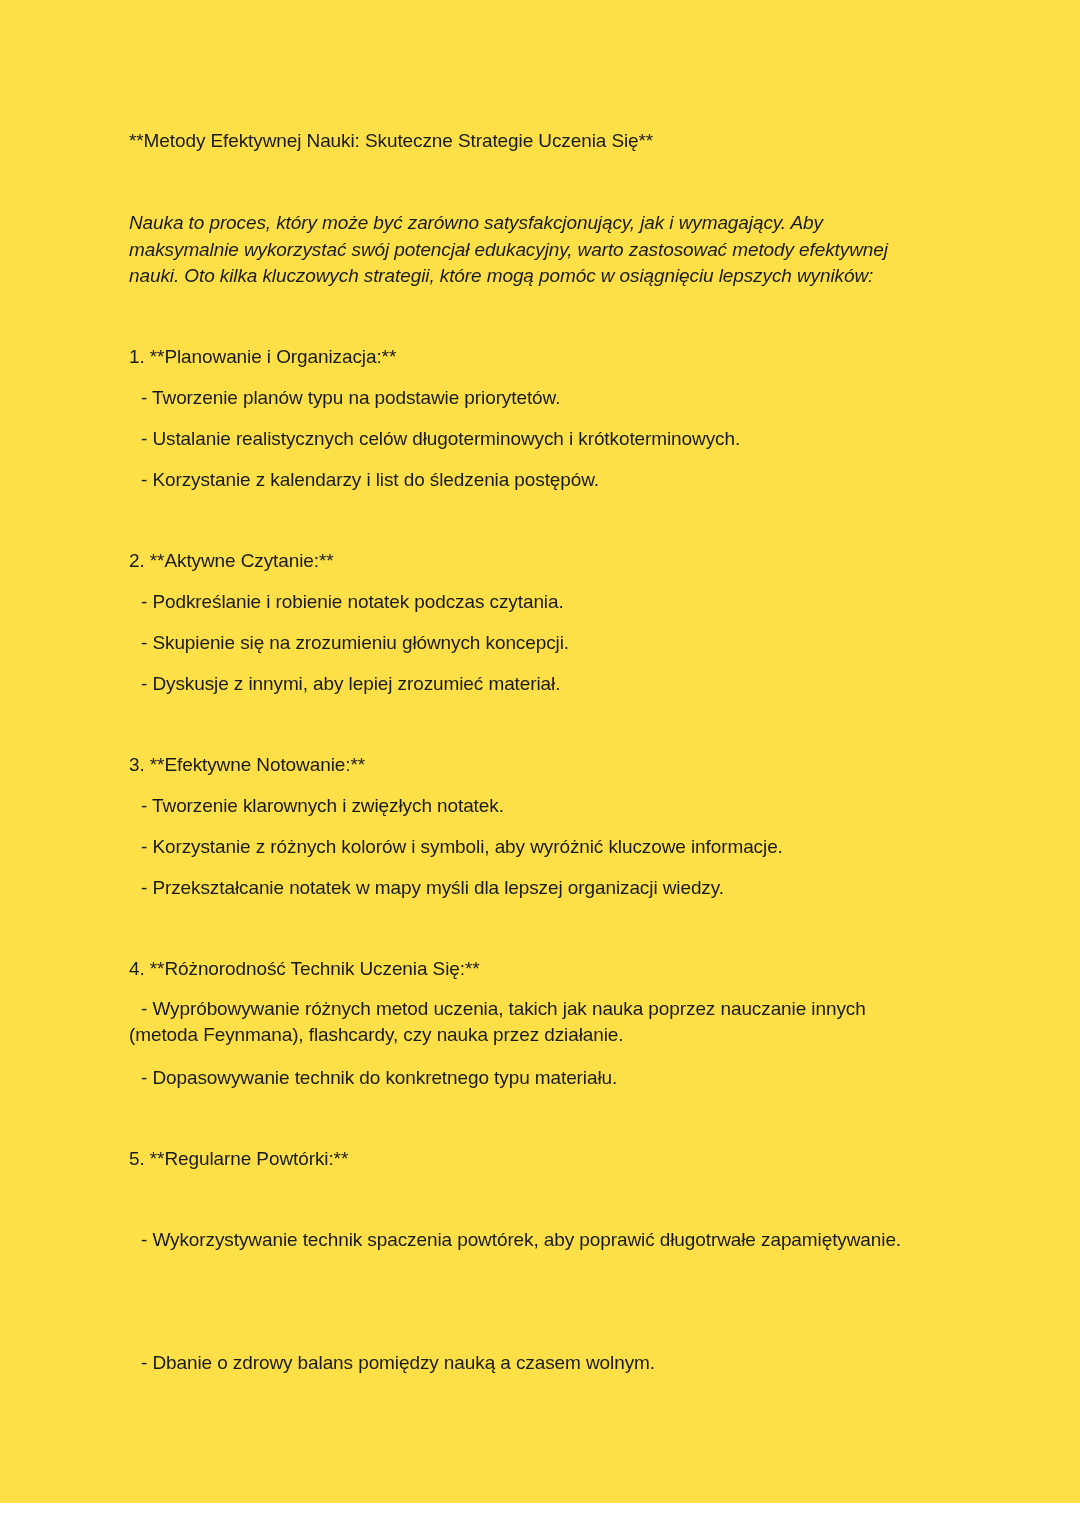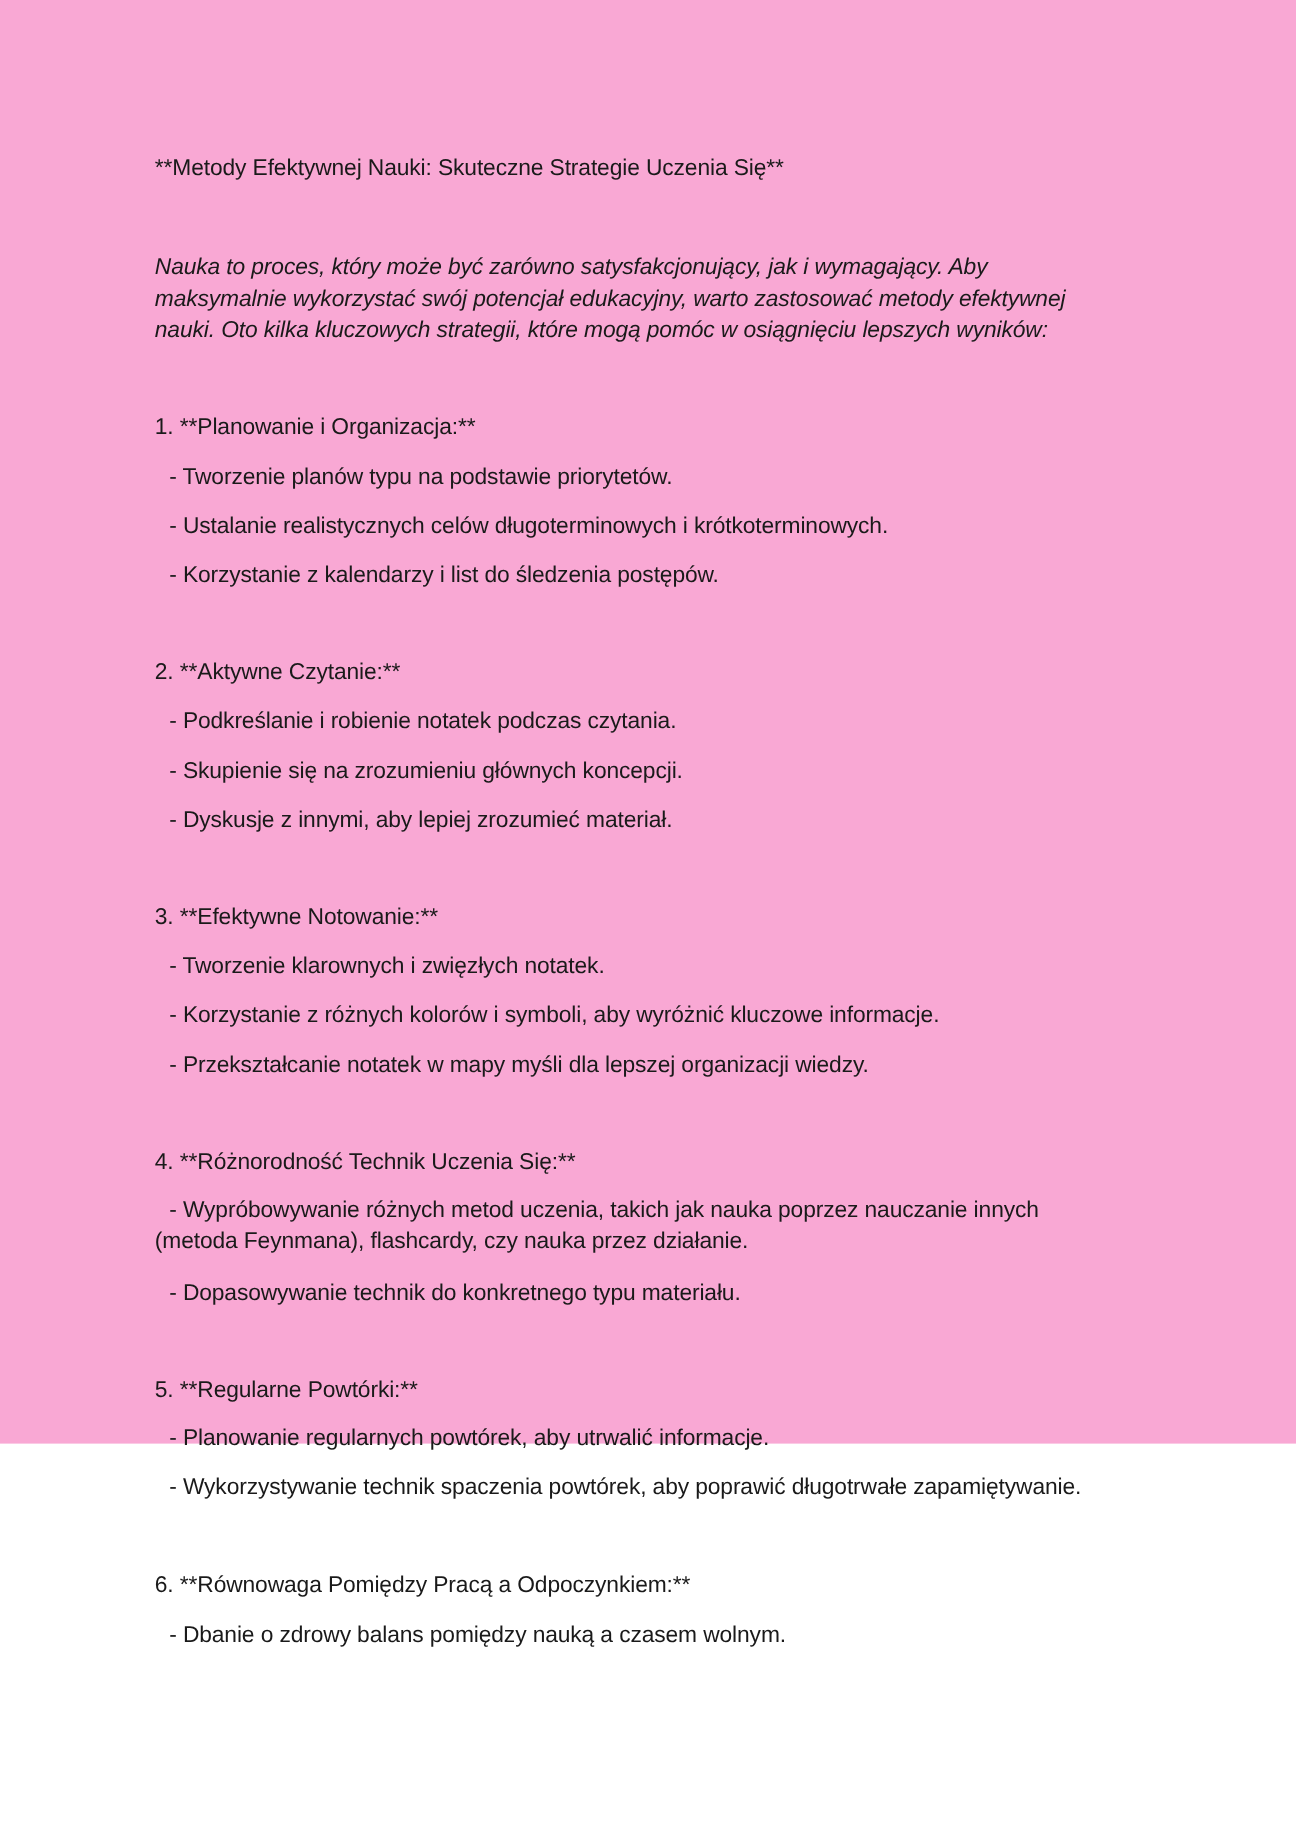--- a/index.html
+++ b/index.html
@@ -13,22 +13,22 @@
       position: relative;
       overflow: hidden;
       font-family: "Liberation Sans", "DejaVu Sans", sans-serif;
       color: #1a1a1a;
     }
     .page {
       position: absolute;
       left: 0;
       top: 0;
       width: 1080px;
-      height: 1203px;
-      background: #f9a8d4;
+      height: 1503px;
+      background: #fde047;
     }
     .doc-title {
       position: absolute;
       left: 129px;
       top: 129px;
       font-size: 19px;
       line-height: 24px;
       white-space: nowrap;
       letter-spacing: -0.1px;
     }
@@ -97,19 +97,17 @@
   <div class="section-heading" style="top:753px;">3. **Efektywne Notowanie:**</div>
   <div class="bullet" style="top:794px;"><span class="indent"></span><span>- Tworzenie klarownych i zwięzłych notatek.</span></div>
   <div class="bullet" style="top:835px;"><span class="indent"></span><span>- Korzystanie z różnych kolorów i symboli, aby wyróżnić kluczowe informacje.</span></div>
   <div class="bullet" style="top:876px;"><span class="indent"></span><span>- Przekształcanie notatek w mapy myśli dla lepszej organizacji wiedzy.</span></div>
 
   <div class="section-heading" style="top:957px;">4. **Różnorodność Technik Uczenia Się:**</div>
   <div class="bullet-wrap" style="top:996px;"><span class="indent"></span><span>- Wypróbowywanie różnych metod uczenia, takich jak nauka poprzez nauczanie innych (metoda Feynmana), flashcardy, czy nauka przez działanie.</span></div>
   <div class="bullet" style="top:1066px;"><span class="indent"></span><span>- Dopasowywanie technik do konkretnego typu materiału.</span></div>
 
   <div class="section-heading" style="top:1147px;">5. **Regularne Powtórki:**</div>
-  <div class="bullet" style="top:1187px;"><span class="indent"></span><span>- Planowanie regularnych powtórek, aby utrwalić informacje.</span></div>
   <div class="bullet" style="top:1228px;"><span class="indent"></span><span>- Wykorzystywanie technik spaczenia powtórek, aby poprawić długotrwałe zapamiętywanie.</span></div>
 
-  <div class="section-heading" style="top:1310px;">6. **Równowaga Pomiędzy Pracą a Odpoczynkiem:**</div>
   <div class="bullet" style="top:1351px;"><span class="indent"></span><span>- Dbanie o zdrowy balans pomiędzy nauką a czasem wolnym.</span></div>
 
 </div>
 
 </body></html>

